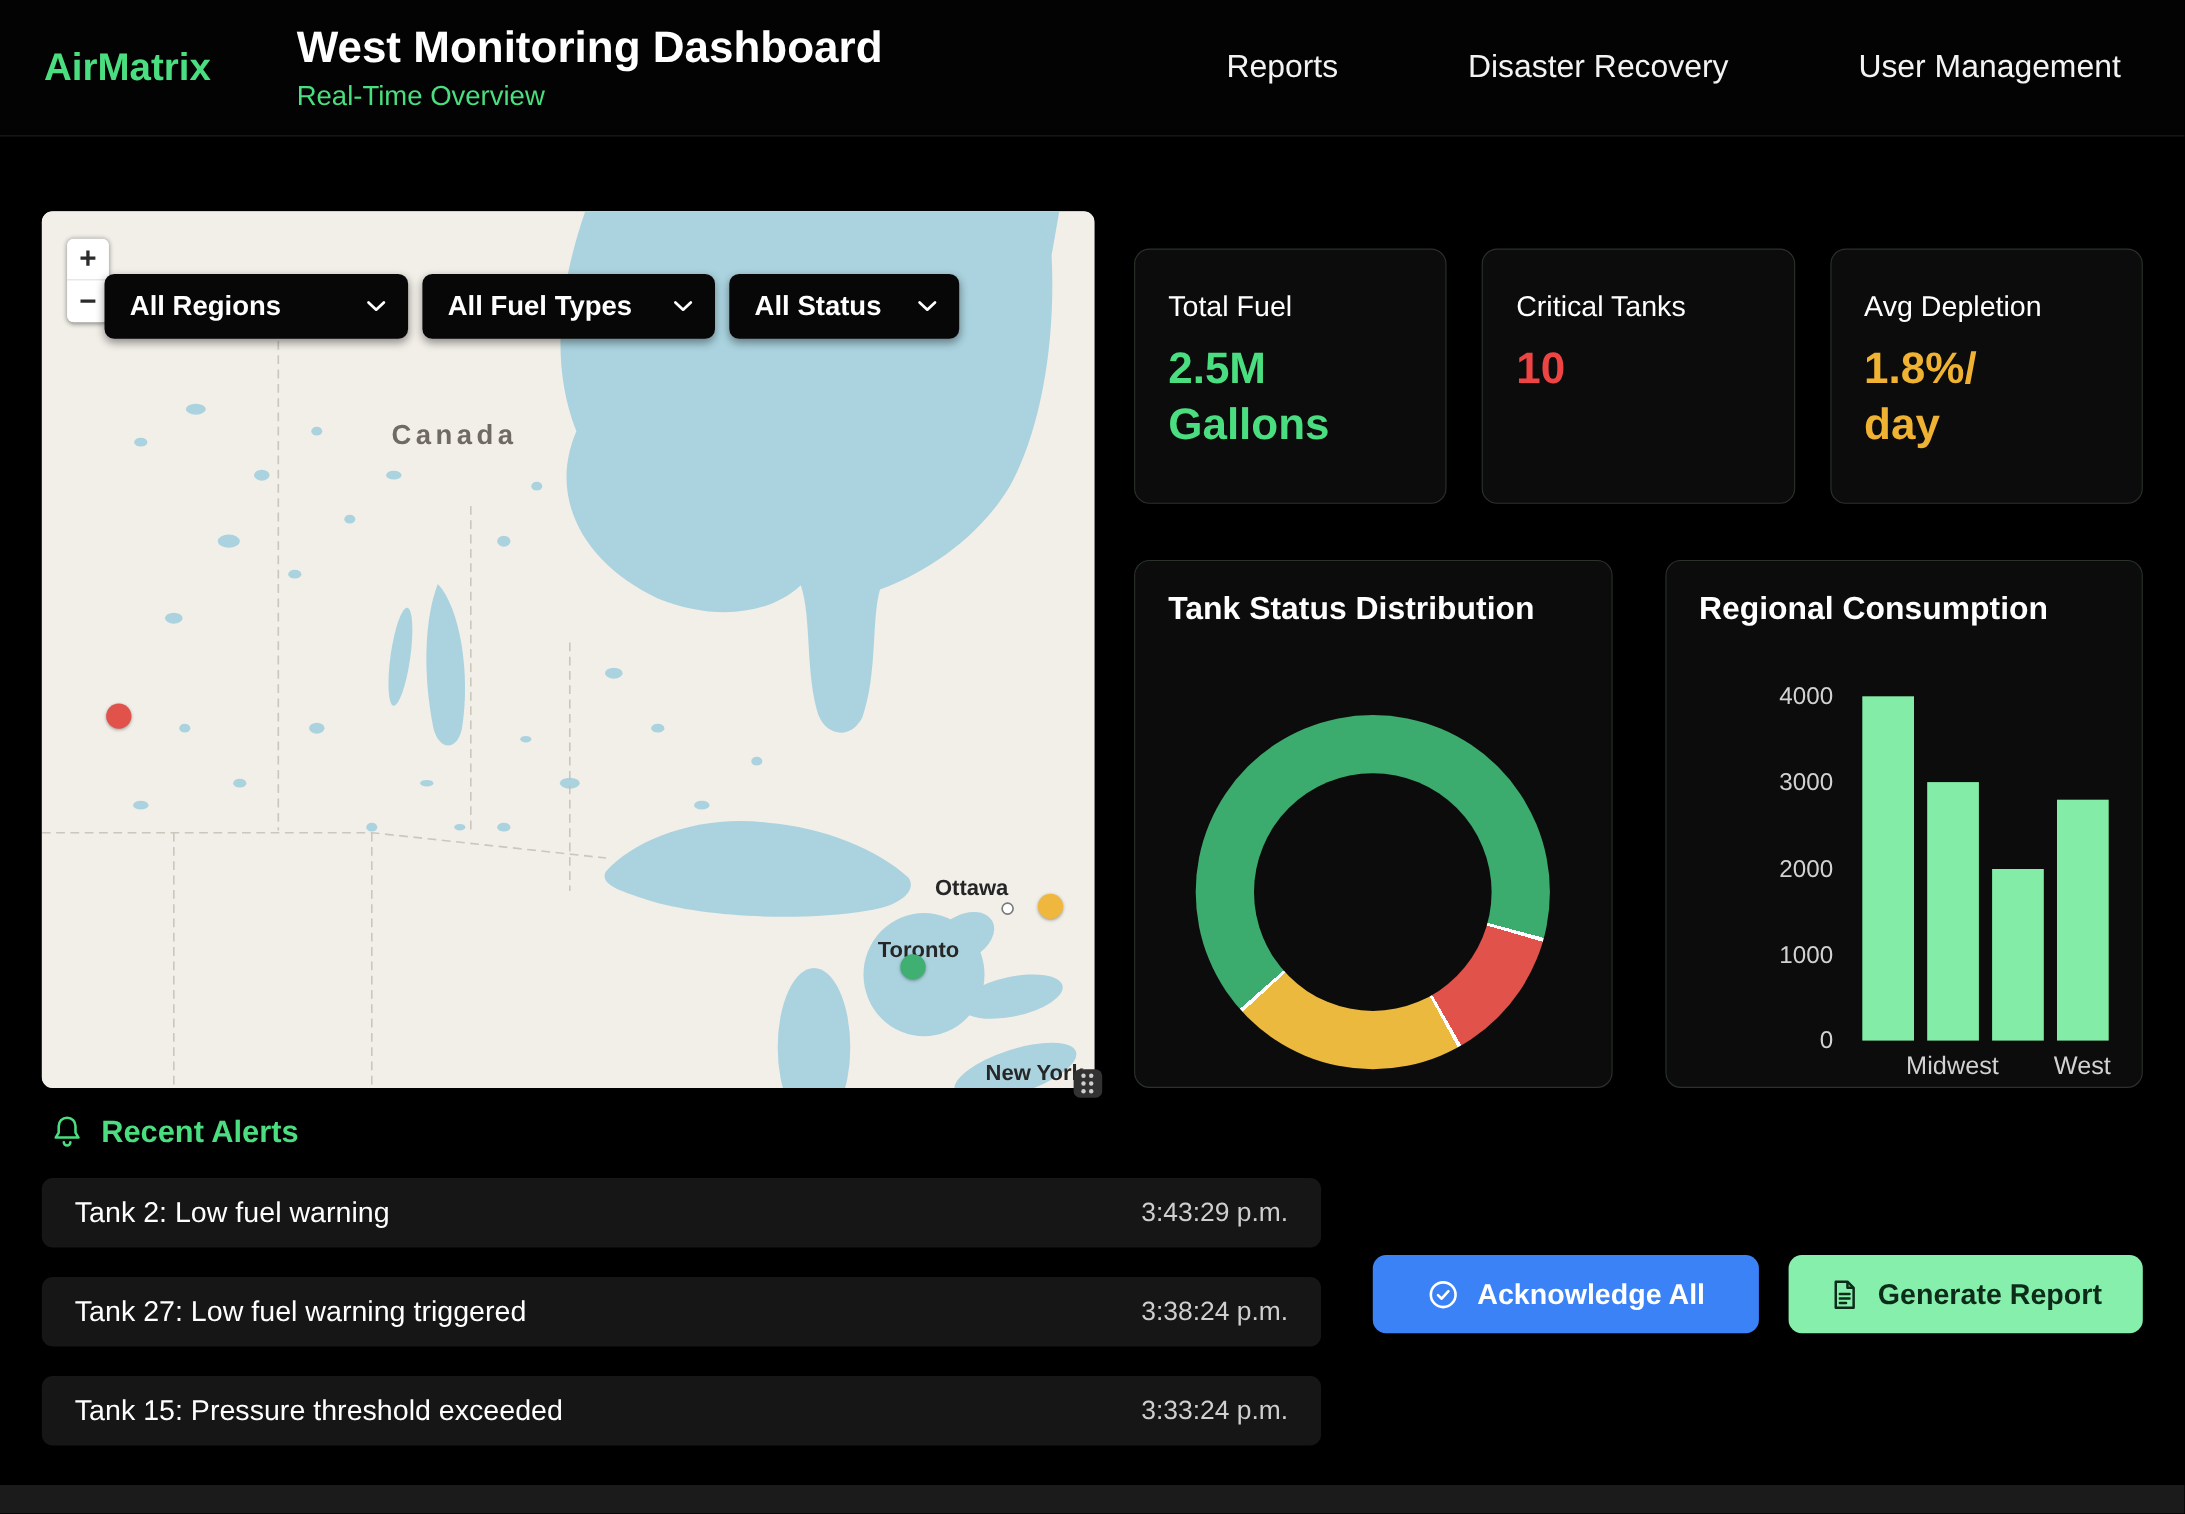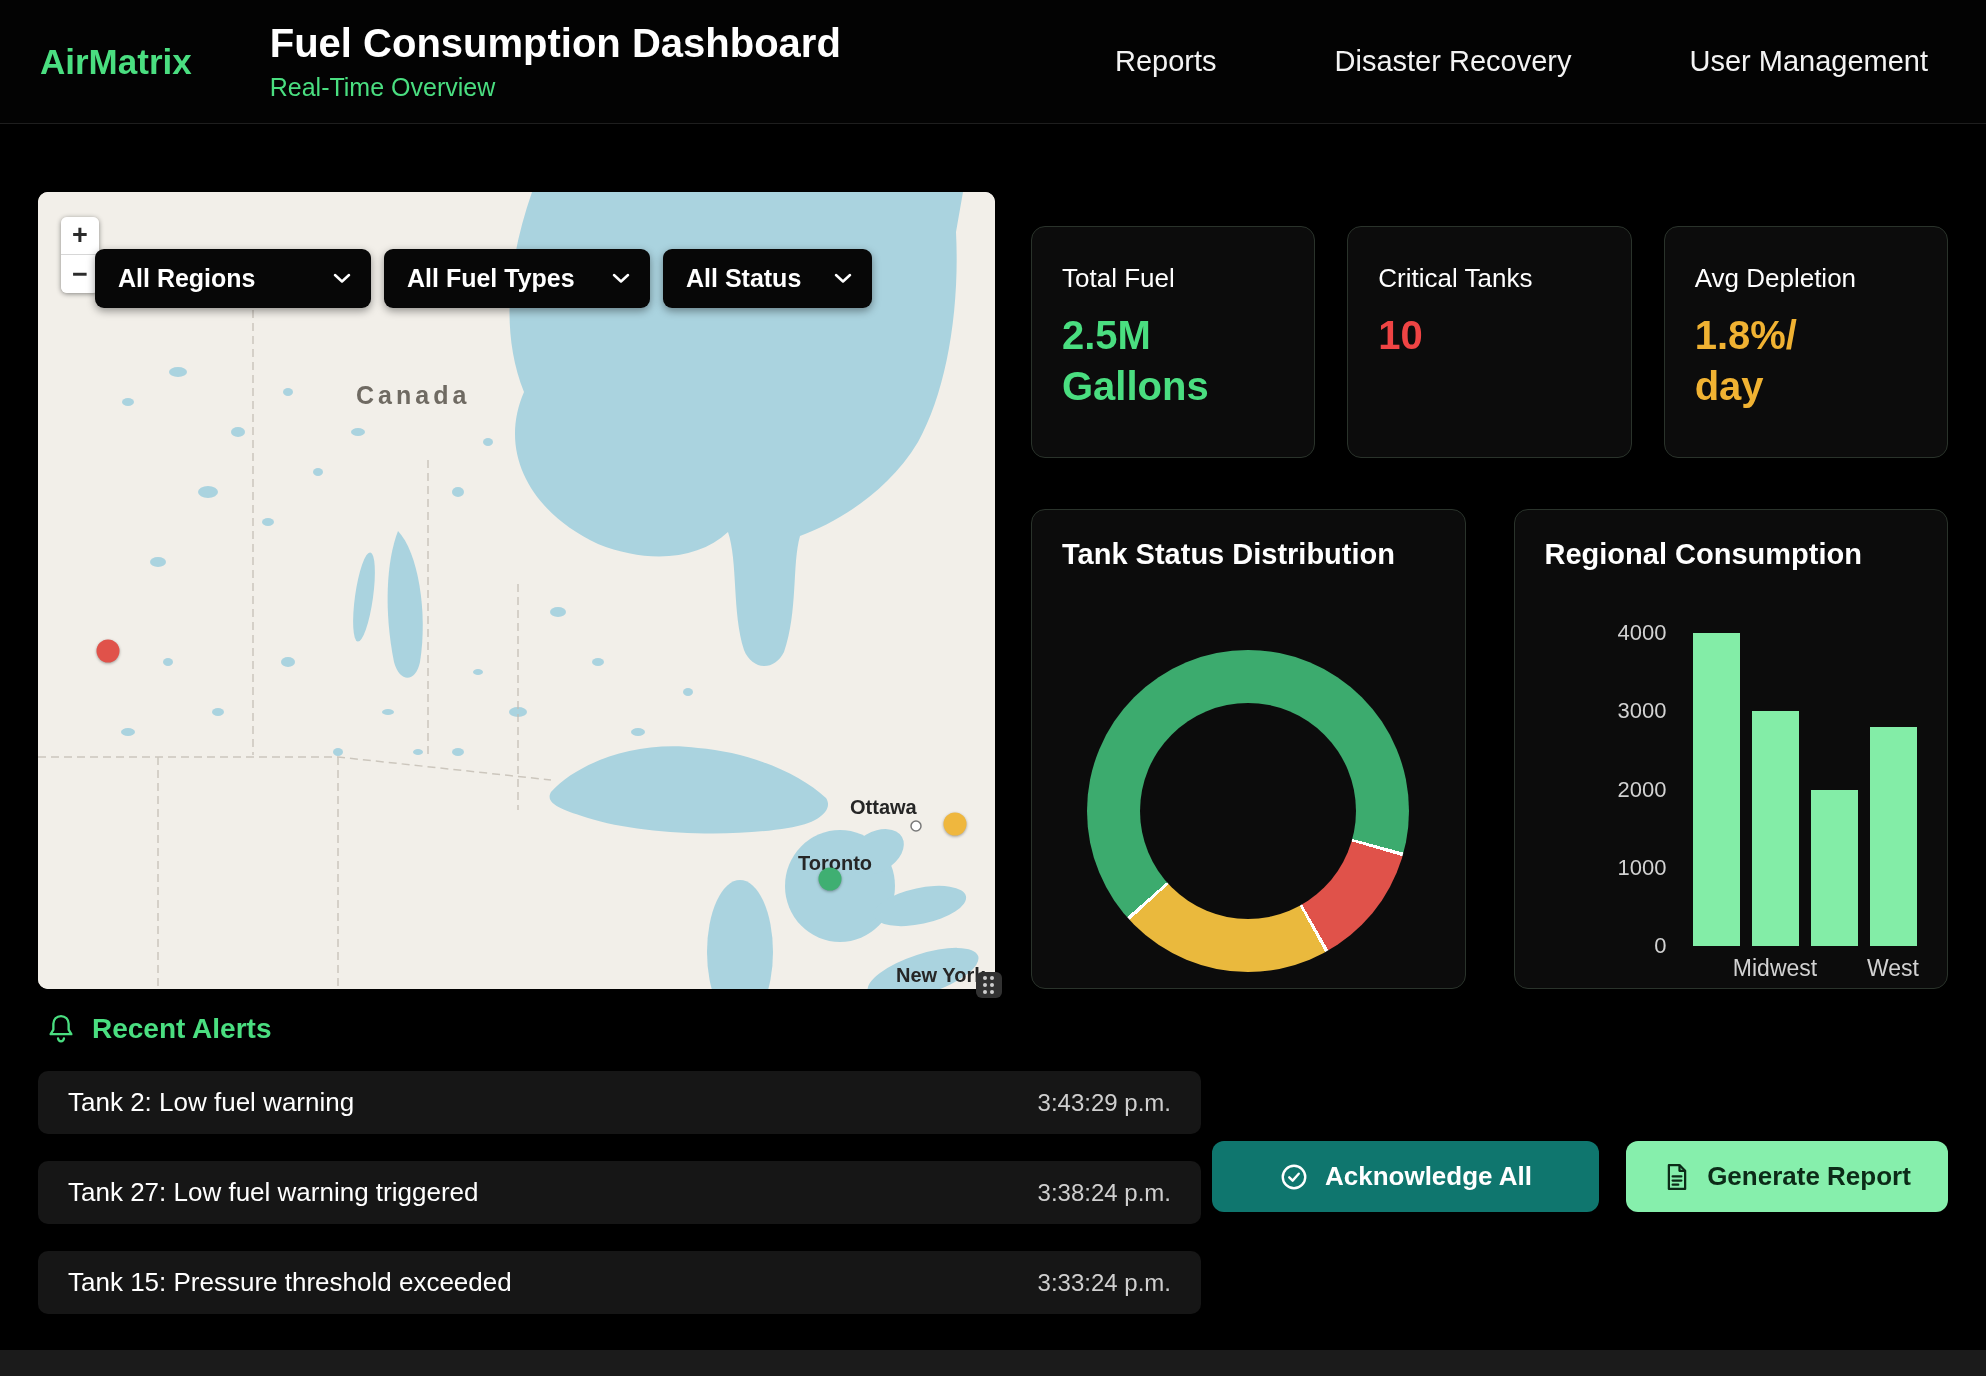--- a/index.html
+++ b/index.html
@@ -82,34 +82,34 @@
   .alerts-title { font-size:28px; font-weight:bold; color:#4ade80; }
   .alert-rows { margin-top:26px; width:1163px; display:flex; flex-direction:column; gap:27px; }
   .alert-row { height:63px; background:#161616; border-radius:10px; display:flex;
                align-items:center; justify-content:space-between; padding:0 30px; }
   .alert-msg { font-size:26px; color:#fff;text-align:right; }
   .alert-time { font-size:24px; color:#cfcfcf;text-align:right; }
 
   .actions { position:absolute; right:0; top:128px; display:flex; gap:27px; }
   .btn { height:71px; border-radius:12px; display:flex; align-items:center; justify-content:center;
          gap:16px; font-size:26px; font-weight:bold; cursor:pointer; border:none; }
-  .btn-ack { width:387px; background:#0f766e; color:#fff; }
+  .btn-ack { width:351px; background:#3b82f6; color:#fff; }
   .btn-report { width:322px; background:#86efac; color:#0c2b18; }
 
   .bottom-strip { position:absolute; left:0; right:0; bottom:0; height:26px; background:#1b1b1b; }
 </style>
 </head>
 <body>
 
 <div class="page">
 
   <header>
     <div class="logo">AirMatrix</div>
     <div class="title-block">
-      <div class="app-title">Fuel Consumption Dashboard</div>
+      <div class="app-title">West Monitoring Dashboard</div>
       <div class="app-subtitle">Real-Time Overview</div>
     </div>
     <nav>
       <div class="nav-item">Reports</div>
       <div class="nav-item">Disaster Recovery</div>
       <div class="nav-item">User Management</div>
     </nav>
   </header>
 
   <main>

